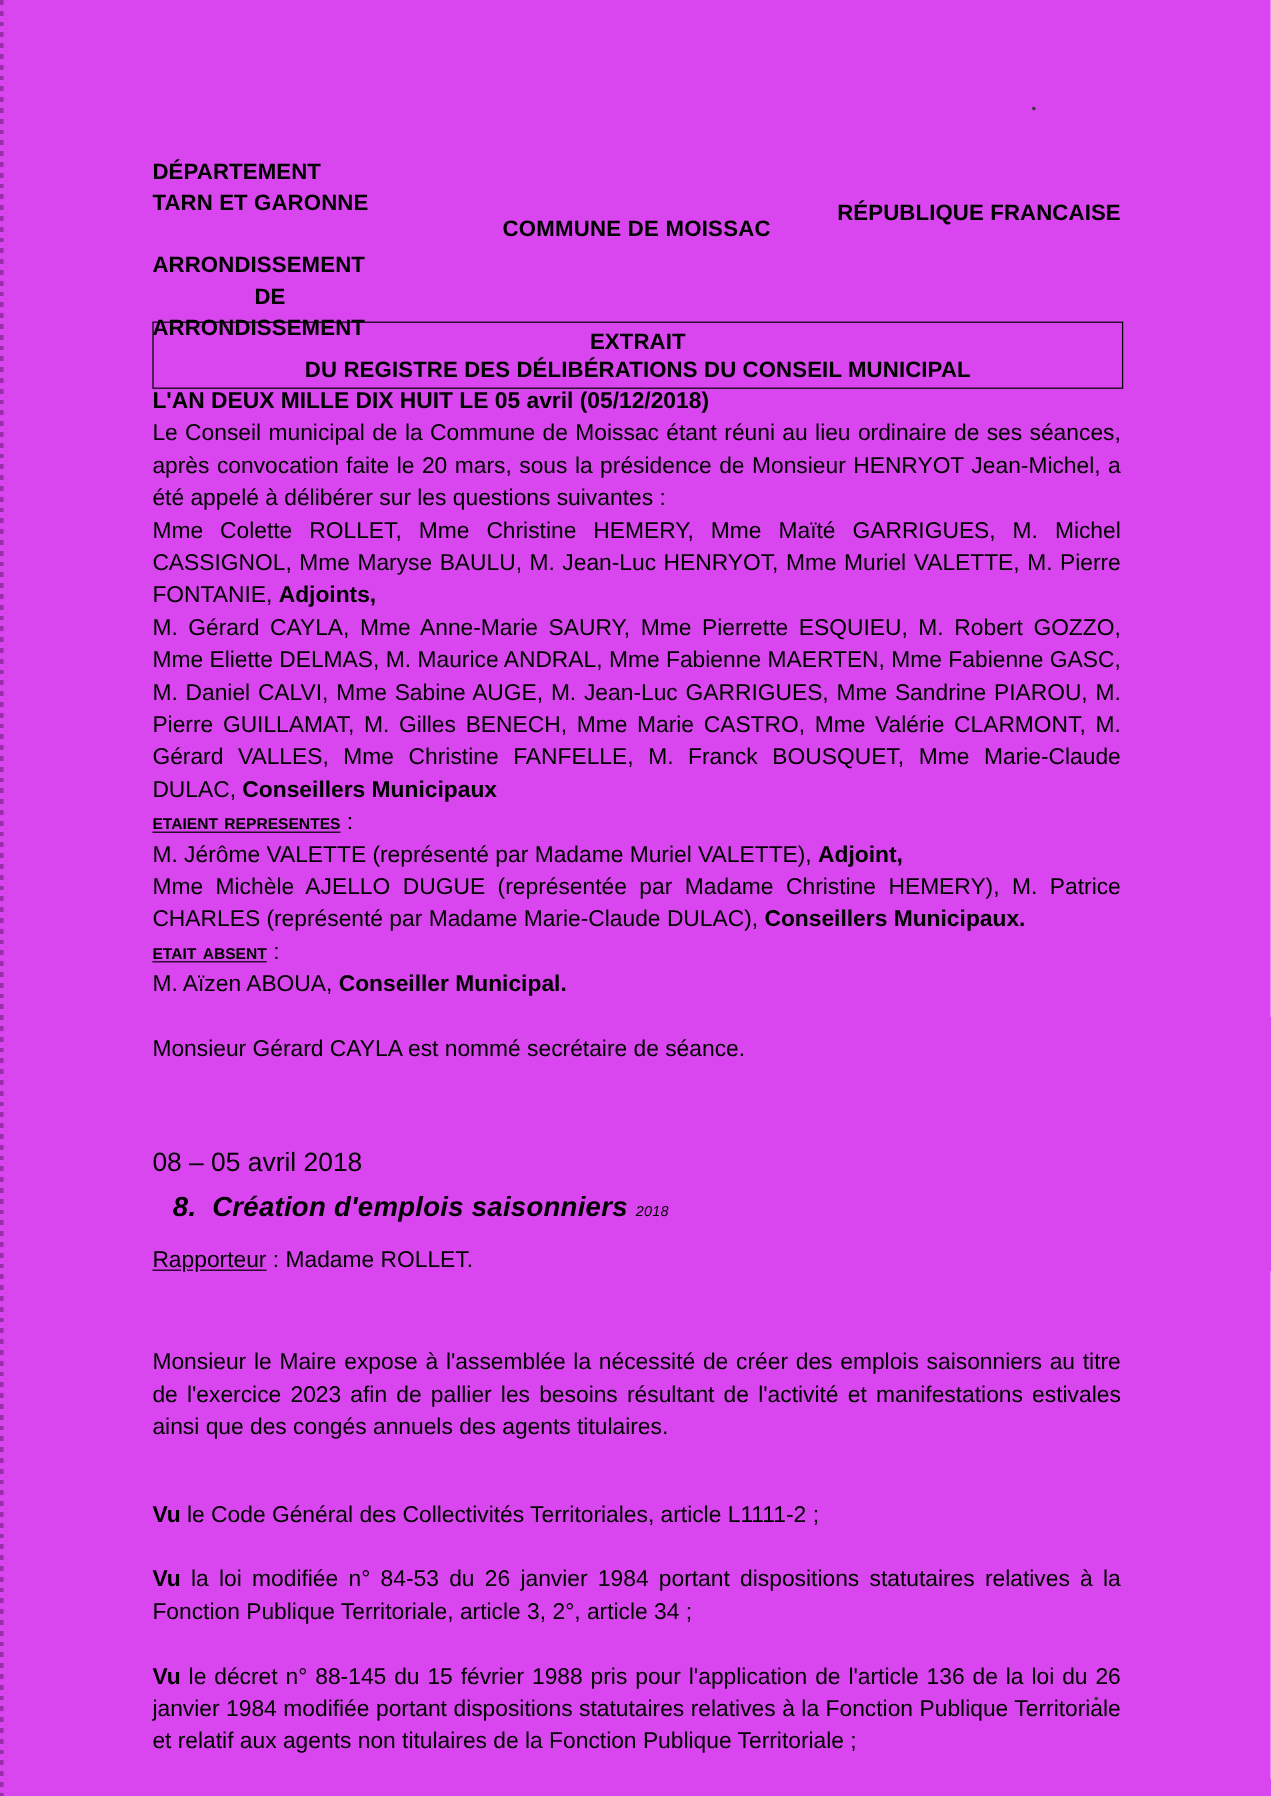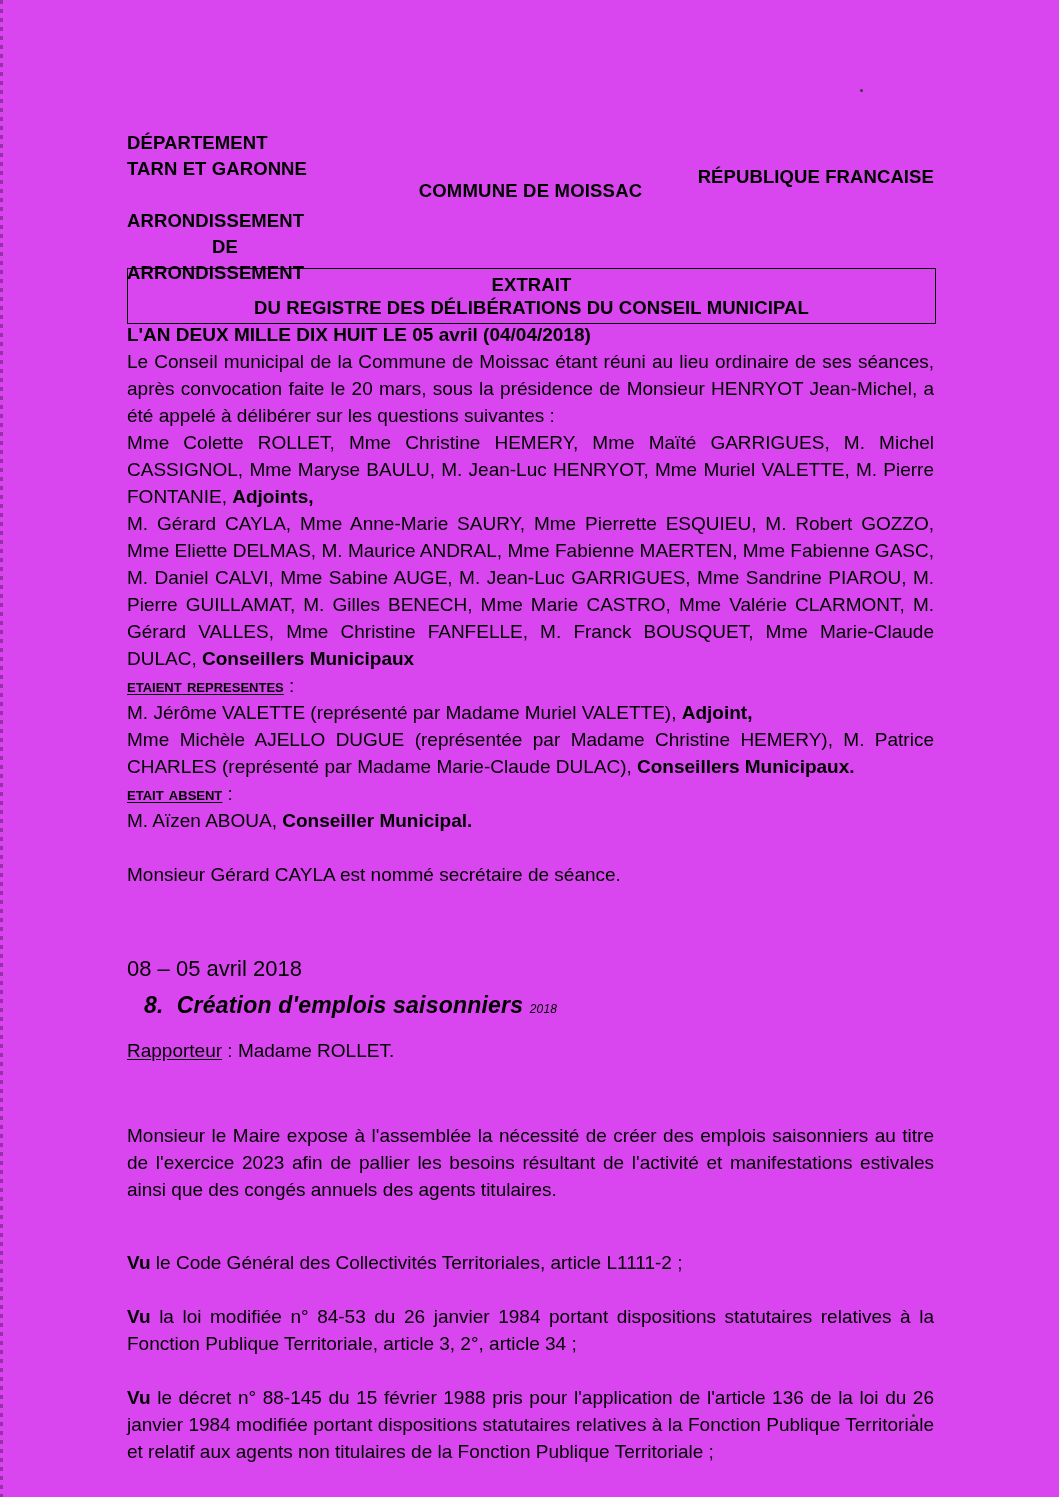--- a/index.html
+++ b/index.html
@@ -167,21 +167,21 @@
       <div class="hdr-commune">COMMUNE DE MOISSAC</div>
     </div>
 
     <div class="extrait-box">
       <div class="line">EXTRAIT</div>
       <div class="line">DU REGISTRE DES DÉLIBÉRATIONS DU CONSEIL MUNICIPAL</div>
     </div>
 
     <div class="body">
 
-      <p class="p-left b">L'AN DEUX MILLE DIX HUIT LE 05 avril (04/04/2018)</p>
+      <p class="p-left b">L'AN DEUX MILLE DIX HUIT LE 05 avril (05/12/2018)</p>
 
       <p class="p-just">Le Conseil municipal de la Commune de Moissac étant réuni au lieu ordinaire de ses séances, après convocation faite le 20 mars, sous la présidence de Monsieur HENRYOT Jean-Michel, a été appelé à délibérer sur les questions suivantes :</p>
 
 
       <p class="p-just"><span>Mme Colette ROLLET, Mme Christine HEMERY, Mme Maïté GARRIGUES, M. Michel CASSIGNOL, Mme Maryse BAULU, M. Jean-Luc HENRYOT, Mme Muriel VALETTE, M. Pierre FONTANIE, </span><span class="b">Adjoints,</span></p>
 
       <p class="p-just"><span>M. Gérard CAYLA, Mme Anne-Marie SAURY, Mme Pierrette ESQUIEU, M. Robert GOZZO, Mme Eliette DELMAS, M. Maurice ANDRAL, Mme Fabienne MAERTEN, Mme Fabienne GASC, M. Daniel CALVI, Mme Sabine AUGE, M. Jean-Luc GARRIGUES, Mme Sandrine PIAROU, M. Pierre GUILLAMAT, M. Gilles BENECH, Mme Marie CASTRO, Mme Valérie CLARMONT, M. Gérard VALLES, Mme Christine FANFELLE, M. Franck BOUSQUET, Mme Marie-Claude DULAC, </span><span class="b">Conseillers Municipaux</span></p>
 
       <p class="p-left"><span class="smallcaps">Etaient Representes</span><span> :</span></p>
 

